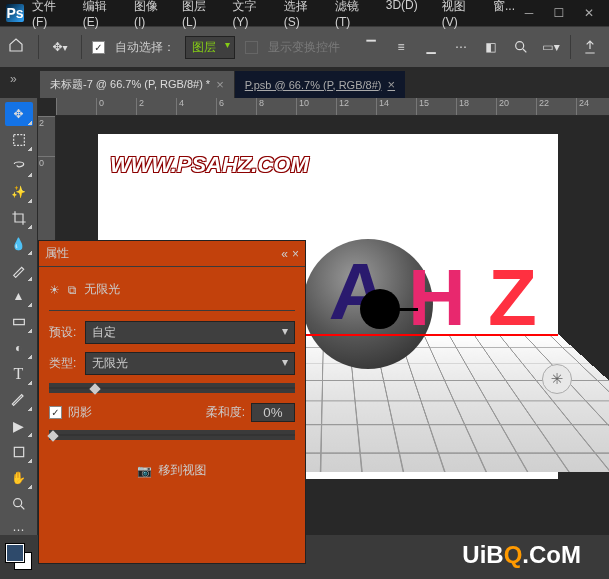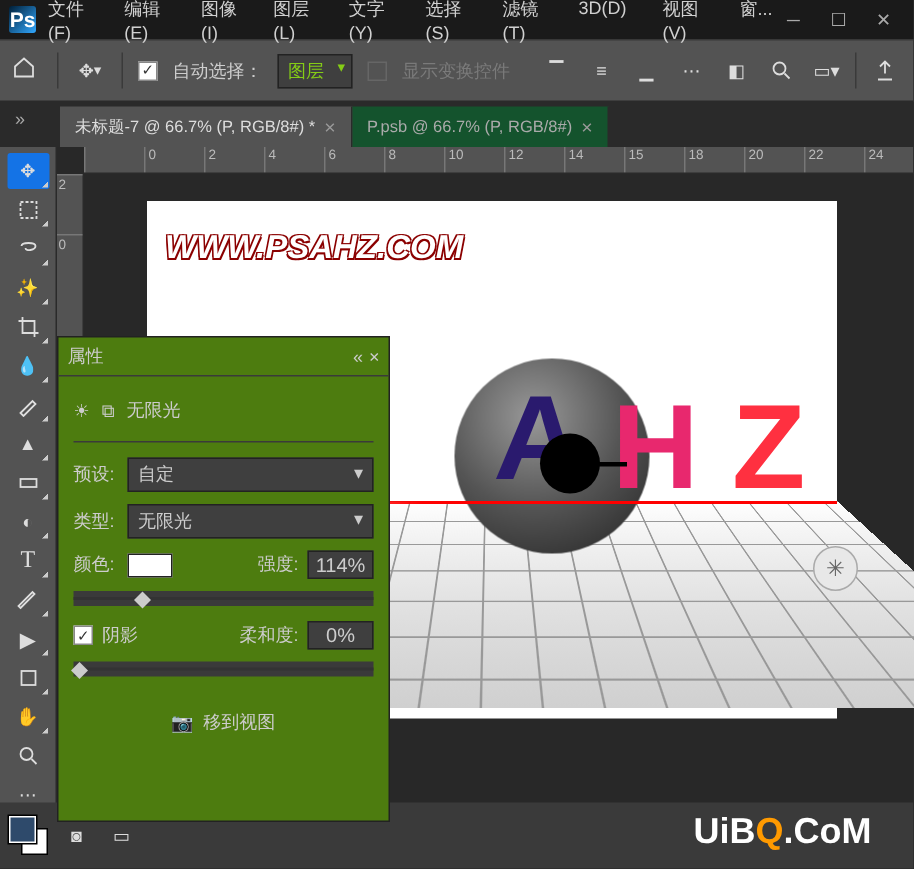--- a/index.html
+++ b/index.html
@@ -15,21 +15,21 @@
 .optbar { background: #535353; height: 42px; display: flex; align-items: center; padding: 0 8px; gap: 10px; border-top: 1px solid #383838; border-bottom: 1px solid #2a2a2a; }
 .home-icon { width: 20px; height: 20px; color: #ddd; cursor: pointer; }
 .checkbox { width: 13px; height: 13px; background: #fff; border: 1px solid #888; display: inline-flex; align-items: center; justify-content: center; color: #333; font-size: 10px; }
 .dropdown { background: #3f3f3f; border: 1px solid #222; padding: 2px 18px 2px 6px; position: relative; color: #84cc16; }
 .dropdown::after { content: "▾"; position: absolute; right: 4px; font-size: 10px; }
 .optbar-right { margin-left: auto; display: flex; gap: 8px; align-items: center; }
 .icon-btn { width: 22px; height: 22px; display: flex; align-items: center; justify-content: center; color: #ddd; cursor: pointer; }
 
 .tabs-row { background: #2a2a2a; height: 30px; display: flex; align-items: flex-end; padding-left: 40px; }
 .tab { background: #535353; padding: 6px 10px; font-size: 11px; color: #ddd; display: flex; align-items: center; gap: 6px; border-right: 1px solid #2a2a2a; cursor: pointer; }
-.tab.inactive { background: #14532d; color: #aaa; }
+.tab.inactive { background: #0f172a; color: #aaa; text-decoration: underline; }
 .tab .close { font-size: 13px; color: #999; }
 .tab-expand { position: absolute; left: 10px; top: 72px; font-size: 12px; color: #aaa; }
 
 .workspace { display: flex; height: 480px; }
 .toolbar { width: 38px; background: #535353; display: flex; flex-direction: column; align-items: center; padding-top: 4px; gap: 2px; border-right: 1px solid #2a2a2a; }
 .tool { width: 28px; height: 24px; display: flex; align-items: center; justify-content: center; cursor: pointer; position: relative; border-radius: 2px; }
 .tool.active { background: #1473e6; }
 .tool svg, .tool span { color: #ddd; }
 .tool .tri { position:absolute; right:1px; bottom:1px; width:4px; height:4px; background: linear-gradient(135deg, transparent 50%, #ccc 50%); }
 
@@ -45,21 +45,21 @@
 .light-dot { position:absolute; top:155px; left:262px; width:40px; height:40px; border-radius:50%; background:#000; }
 .light-line { position:absolute; top:174px; left:300px; width:20px; height:3px; background:#000; }
 .grid-floor { position:absolute; top:200px; left:0; right:0; bottom:0; background: repeating-linear-gradient(to right, #999 0 1px, transparent 1px 25px), repeating-linear-gradient(to bottom, #999 0 1px, transparent 1px 22px), linear-gradient(#fff,#d0d0d0); transform: perspective(300px) rotateX(55deg); transform-origin: top center; }
 .letter { position:absolute; font-size:80px; font-weight:bold; font-family: Arial Black, sans-serif; }
 .letter.A { left:232px; top:112px; color:#2a1a6e; transform: skewX(-3deg); }
 .letter.H { left:310px; top:118px; color:#e8286e; }
 .letter.Z { left:390px; top:118px; color:#ff3040; }
 .red-laser { position:absolute; top:200px; left:0; right:0; height:2px; background:linear-gradient(to right, transparent, #ff0000 40%, #ff0000); }
 .nav-widget { position:absolute; right:-14px; top:230px; width:30px; height:30px; border-radius:50%; background:#e8e8e8; border:1px solid #aaa; display:flex; align-items:center; justify-content:center; color:#666; font-size:15px; }
 
-.panel { position: absolute; top: 224px; left: 38px; width: 222px; height: 324px; background: #4d7c0f; border: 1px solid #222; z-index: 10; font-size: 12px; }
+.panel { position: absolute; top: 240px; left: 38px; width: 268px; height: 324px; background: #c2410c; border: 1px solid #222; z-index: 10; font-size: 12px; }
 .panel-header { display: flex; align-items: center; padding: 4px 6px; border-bottom: 1px solid #3a3a3a; }
 .panel-header .collapse { margin-left: auto; display:flex; gap:4px; }
 .panel-body { padding: 8px 10px; }
 .panel-body .light-type { display:flex; align-items:center; gap:8px; padding:6px 0 12px; border-bottom:1px solid #3a3a3a; margin-bottom:10px; }
 .prow { display:flex; align-items:center; gap:6px; margin-bottom: 8px; }
 .prow label { width: 30px; color: #ccc; }
 .pselect { flex:1; background:#3f3f3f; border:1px solid #222; padding:2px 6px; color:#ccc; position:relative; }
 .pselect::after { content: "▾"; position:absolute; right:6px; }
 .swatch { width:30px; height:16px; background:#fff; border:1px solid #222; }
 .val-input { width:44px; background:#3f3f3f; border:1px solid #222; color:#ccc; padding:1px 3px; text-align:center; }
@@ -289,26 +289,20 @@
       <span>无限光</span>
     </div>
     <div class="prow">
       <label>预设:</label>
       <div class="pselect">自定</div>
     </div>
     <div class="prow">
       <label>类型:</label>
       <div class="pselect">无限光</div>
     </div>
-    <div class="prow">
-      <label>颜色:</label>
-      <div class="swatch"></div>
-      <span style="margin-left:auto">强度:</span>
-      <input class="val-input" value="114%" style="">
-    </div>
     <div class="slider">
         <div class="thumb" style="left:42px"></div>
       </div>
     <div class="prow">
       <span class="checkbox">✓</span>
       <span>阴影</span>
       <span style="margin-left:auto">柔和度:</span>
       <input class="val-input" value="0%" style="">
     </div>
     <div class="slider">

